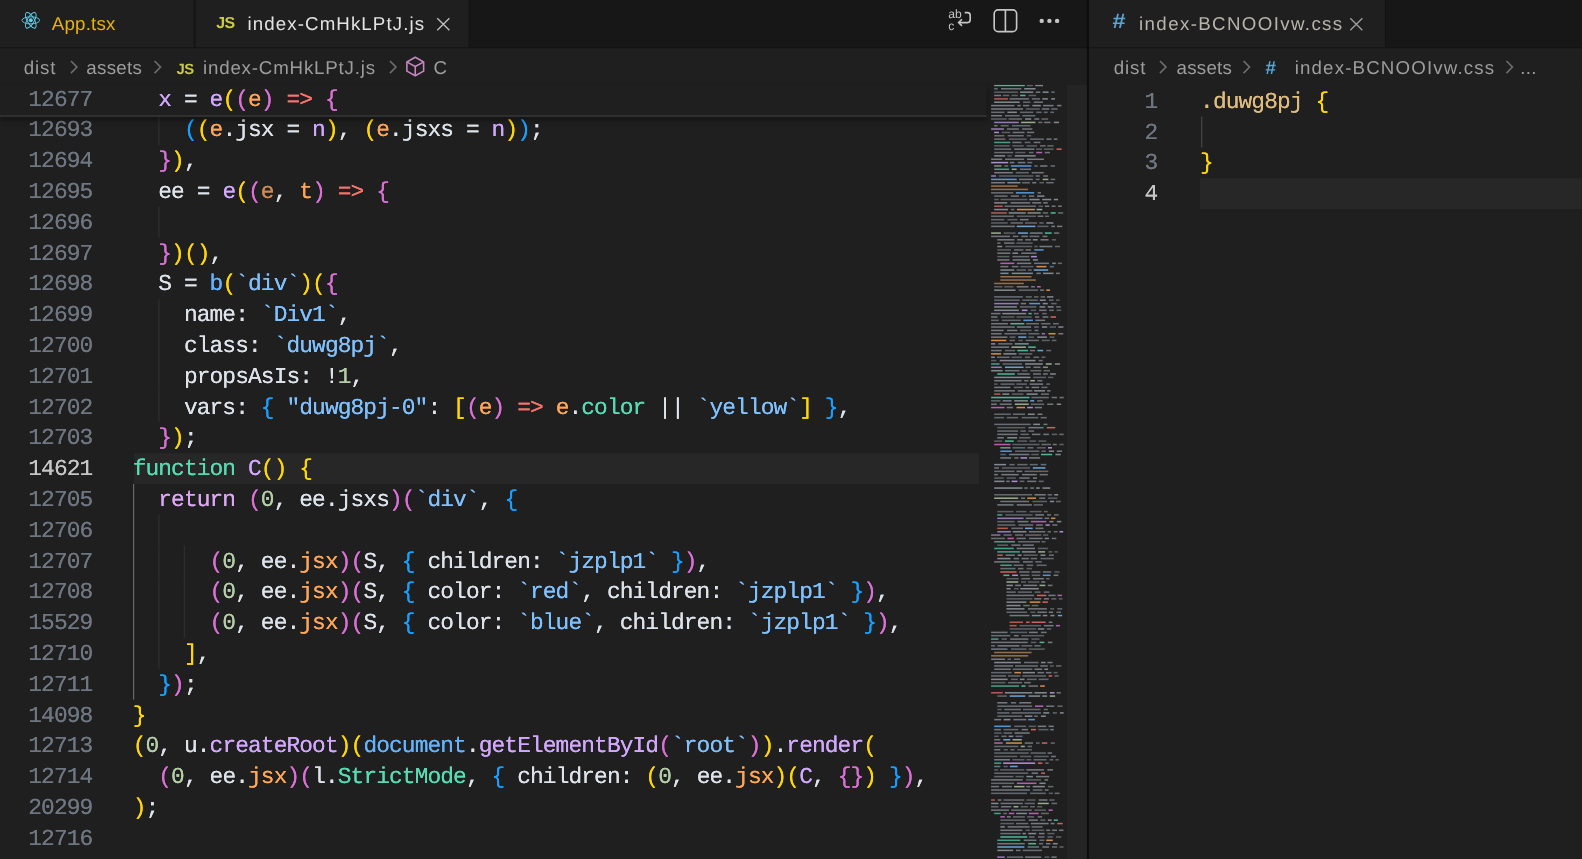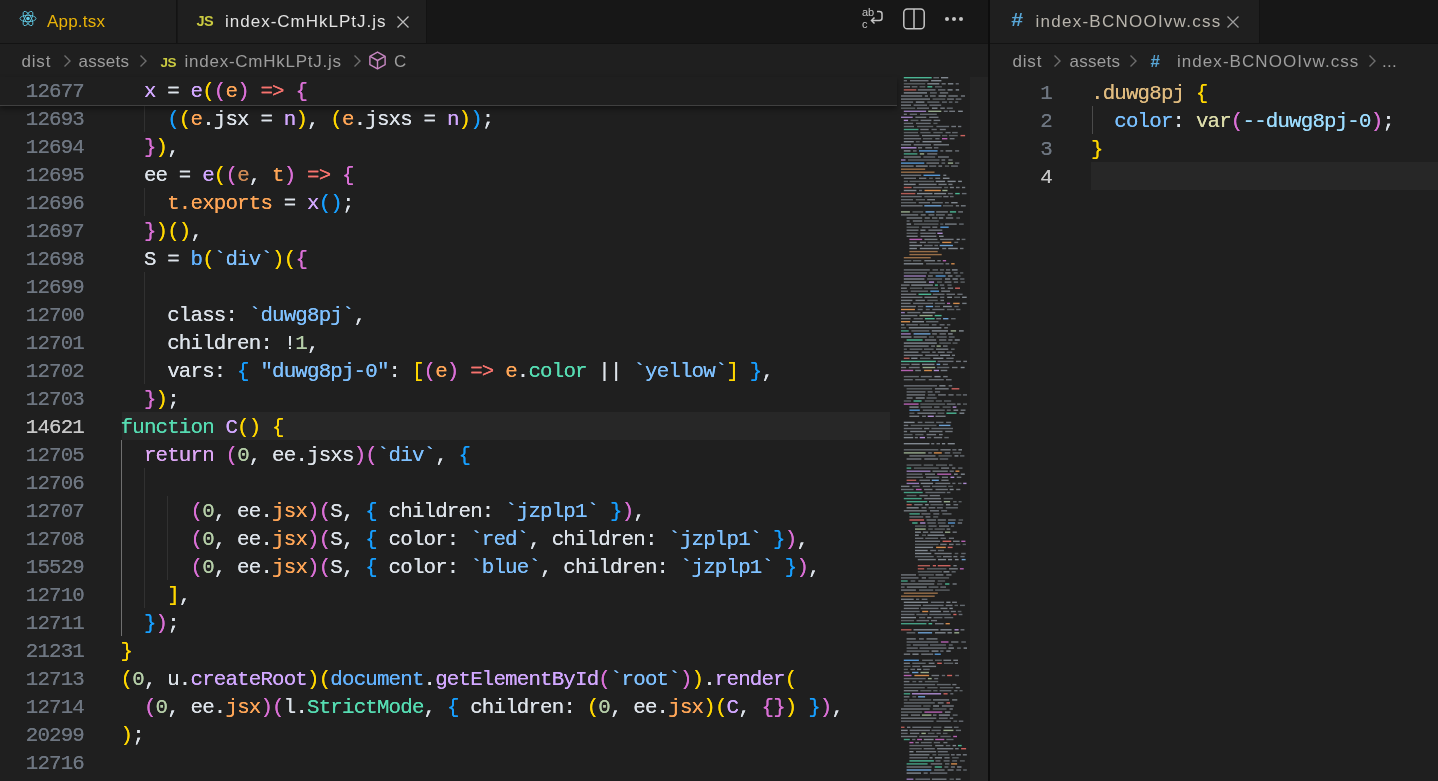--- a/index.html
+++ b/index.html
@@ -121,30 +121,30 @@
     <div style="position:absolute;left:167.2px;top:496.0px;width:1px;height:28.0px;background:#313131"></div>
     <div style="position:absolute;left:167.2px;top:524.0px;width:1px;height:28.0px;background:#313131"></div>
     <div style="position:absolute;left:167.2px;top:552.0px;width:1px;height:28.0px;background:#313131"></div>
     <div style="position:absolute;left:121.1px;top:440.0px;width:1px;height:196.0px;background:#6f6f6f"></div>
 <div class="crow" style="top:104.0px;left:120.6px">    <i style="color:#179fff">(</i><i style="color:#ffd700">(</i><i style="color:#ffa657">e</i><i style="color:#dde3ea">.jsx = </i><i style="color:#d2a8ff">n</i><i style="color:#ffd700">)</i><i style="color:#dde3ea">, </i><i style="color:#ffd700">(</i><i style="color:#ffa657">e</i><i style="color:#dde3ea">.jsxs = </i><i style="color:#d2a8ff">n</i><i style="color:#ffd700">)</i><i style="color:#179fff">)</i><i style="color:#dde3ea">;</i></div>
     <div class="ln" style="top:104.0px">12693</div>
     <div class="crow" style="top:132.0px;left:120.6px">  <i style="color:#da70d6">}</i><i style="color:#ffd700">)</i><i style="color:#dde3ea">,</i></div>
     <div class="ln" style="top:132.0px">12694</div>
     <div class="crow" style="top:160.0px;left:120.6px">  <i style="color:#dde3ea">ee = </i><i style="color:#d2a8ff">e</i><i style="color:#ffd700">(</i><i style="color:#da70d6">(</i><i style="color:#cf8a54">e</i><i style="color:#dde3ea">, </i><i style="color:#ffa657">t</i><i style="color:#da70d6">)</i><i style="color:#dde3ea"> </i><i style="color:#f7736e">=&gt;</i><i style="color:#dde3ea"> </i><i style="color:#da70d6">{</i></div>
     <div class="ln" style="top:160.0px">12695</div>
-    <div class="crow" style="top:188.0px;left:120.6px">    <i style="color:#ffa657">t.exports</i><i style="color:#dde3ea"> = </i><i style="color:#d2a8ff">x</i><i style="color:#179fff">()</i><i style="color:#dde3ea">;</i></div>
     <div class="ln" style="top:188.0px">12696</div>
     <div class="crow" style="top:216.0px;left:120.6px">  <i style="color:#da70d6">}</i><i style="color:#ffd700">)()</i><i style="color:#dde3ea">,</i></div>
     <div class="ln" style="top:216.0px">12697</div>
     <div class="crow" style="top:244.0px;left:120.6px">  <i style="color:#dde3ea">S = </i><i style="color:#63b3ff">b</i><i style="color:#ffd700">(</i><i style="color:#7fc1ff">`div`</i><i style="color:#ffd700">)(</i><i style="color:#da70d6">{</i></div>
     <div class="ln" style="top:244.0px">12698</div>
+    <div class="crow" style="top:272.0px;left:120.6px">    <i style="color:#dde3ea">name: </i><i style="color:#7fc1ff">`Div1`</i><i style="color:#dde3ea">,</i></div>
     <div class="ln" style="top:272.0px">12699</div>
     <div class="crow" style="top:300.0px;left:120.6px">    <i style="color:#dde3ea">class: </i><i style="color:#7fc1ff">`duwg8pj`</i><i style="color:#dde3ea">,</i></div>
     <div class="ln" style="top:300.0px">12700</div>
-    <div class="crow" style="top:328.0px;left:120.6px">    <i style="color:#dde3ea">children: !</i><i style="color:#b5cea8">1</i><i style="color:#dde3ea">,</i></div>
+    <div class="crow" style="top:328.0px;left:120.6px">    <i style="color:#dde3ea">propsAsIs: !</i><i style="color:#b5cea8">1</i><i style="color:#dde3ea">,</i></div>
     <div class="ln" style="top:328.0px">12701</div>
     <div class="crow" style="top:356.0px;left:120.6px">    <i style="color:#dde3ea">vars: </i><i style="color:#179fff">{</i><i style="color:#dde3ea"> </i><i style="color:#7fc1ff">"duwg8pj-0"</i><i style="color:#dde3ea">: </i><i style="color:#ffd700">[</i><i style="color:#da70d6">(</i><i style="color:#ffa657">e</i><i style="color:#da70d6">)</i><i style="color:#dde3ea"> </i><i style="color:#f7736e">=&gt;</i><i style="color:#dde3ea"> </i><i style="color:#ffa657">e</i><i style="color:#dde3ea">.</i><i style="color:#56dcb2">color</i><i style="color:#dde3ea"> || </i><i style="color:#7fc1ff">`yellow`</i><i style="color:#ffd700">]</i><i style="color:#dde3ea"> </i><i style="color:#179fff">}</i><i style="color:#dde3ea">,</i></div>
     <div class="ln" style="top:356.0px">12702</div>
     <div class="crow" style="top:384.0px;left:120.6px">  <i style="color:#da70d6">}</i><i style="color:#ffd700">)</i><i style="color:#dde3ea">;</i></div>
     <div class="ln" style="top:384.0px">12703</div>
     <div class="crow" style="top:412.0px;left:120.6px"><i style="color:#56dcb2">function</i><i style="color:#dde3ea"> </i><i style="color:#d2a8ff">C</i><i style="color:#ffd700">()</i><i style="color:#dde3ea"> </i><i style="color:#ffd700">{</i></div>
     <div class="lnA" style="top:412.0px">14621</div>
     <div class="crow" style="top:440.0px;left:120.6px">  <i style="color:#dda7f5">return</i><i style="color:#dde3ea"> </i><i style="color:#da70d6">(</i><i style="color:#b5cea8">0</i><i style="color:#dde3ea">, ee.jsxs</i><i style="color:#da70d6">)(</i><i style="color:#7fc1ff">`div`</i><i style="color:#dde3ea">, </i><i style="color:#179fff">{</i></div>
     <div class="ln" style="top:440.0px">12705</div>
     <div class="ln" style="top:468.0px">12706</div>
@@ -152,21 +152,21 @@
     <div class="ln" style="top:496.0px">12707</div>
     <div class="crow" style="top:524.0px;left:120.6px">      <i style="color:#da70d6">(</i><i style="color:#b5cea8">0</i><i style="color:#dde3ea">, ee.</i><i style="color:#ffa657">jsx</i><i style="color:#da70d6">)(</i><i style="color:#dde3ea">S, </i><i style="color:#179fff">{</i><i style="color:#dde3ea"> color: </i><i style="color:#7fc1ff">`red`</i><i style="color:#dde3ea">, children: </i><i style="color:#7fc1ff">`jzplp1`</i><i style="color:#dde3ea"> </i><i style="color:#179fff">}</i><i style="color:#da70d6">)</i><i style="color:#dde3ea">,</i></div>
     <div class="ln" style="top:524.0px">12708</div>
     <div class="crow" style="top:552.0px;left:120.6px">      <i style="color:#da70d6">(</i><i style="color:#b5cea8">0</i><i style="color:#dde3ea">, ee.</i><i style="color:#ffa657">jsx</i><i style="color:#da70d6">)(</i><i style="color:#dde3ea">S, </i><i style="color:#179fff">{</i><i style="color:#dde3ea"> color: </i><i style="color:#7fc1ff">`blue`</i><i style="color:#dde3ea">, children: </i><i style="color:#7fc1ff">`jzplp1`</i><i style="color:#dde3ea"> </i><i style="color:#179fff">}</i><i style="color:#da70d6">)</i><i style="color:#dde3ea">,</i></div>
     <div class="ln" style="top:552.0px">15529</div>
     <div class="crow" style="top:580.0px;left:120.6px">    <i style="color:#ffd700">]</i><i style="color:#dde3ea">,</i></div>
     <div class="ln" style="top:580.0px">12710</div>
     <div class="crow" style="top:608.0px;left:120.6px">  <i style="color:#179fff">}</i><i style="color:#da70d6">)</i><i style="color:#dde3ea">;</i></div>
     <div class="ln" style="top:608.0px">12711</div>
     <div class="crow" style="top:636.0px;left:120.6px"><i style="color:#ffd700">}</i></div>
-    <div class="ln" style="top:636.0px">21231</div>
+    <div class="ln" style="top:636.0px">14098</div>
     <div class="crow" style="top:664.0px;left:120.6px"><i style="color:#ffd700">(</i><i style="color:#b5cea8">0</i><i style="color:#dde3ea">, u.</i><i style="color:#d2a8ff">createRoot</i><i style="color:#ffd700">)(</i><i style="color:#63b3ff">document</i><i style="color:#dde3ea">.</i><i style="color:#d2a8ff">getElementById</i><i style="color:#da70d6">(</i><i style="color:#7fc1ff">`root`</i><i style="color:#da70d6">)</i><i style="color:#ffd700">)</i><i style="color:#dde3ea">.</i><i style="color:#d2a8ff">render</i><i style="color:#ffd700">(</i></div>
     <div class="ln" style="top:664.0px">12713</div>
     <div class="crow" style="top:692.0px;left:120.6px">  <i style="color:#da70d6">(</i><i style="color:#b5cea8">0</i><i style="color:#dde3ea">, ee.</i><i style="color:#ffa657">jsx</i><i style="color:#da70d6">)(</i><i style="color:#dde3ea">l.</i><i style="color:#56dcb2">StrictMode</i><i style="color:#dde3ea">, </i><i style="color:#179fff">{</i><i style="color:#dde3ea"> children: </i><i style="color:#ffd700">(</i><i style="color:#b5cea8">0</i><i style="color:#dde3ea">, ee.</i><i style="color:#ffa657">jsx</i><i style="color:#ffd700">)(</i><i style="color:#d2a8ff">C</i><i style="color:#dde3ea">, </i><i style="color:#da70d6">{}</i><i style="color:#ffd700">)</i><i style="color:#dde3ea"> </i><i style="color:#179fff">}</i><i style="color:#da70d6">)</i><i style="color:#dde3ea">,</i></div>
     <div class="ln" style="top:692.0px">12714</div>
     <div class="crow" style="top:720.0px;left:120.6px"><i style="color:#ffd700">)</i><i style="color:#dde3ea">;</i></div>
     <div class="ln" style="top:720.0px">20299</div>
     <div class="crow" style="top:748.0px;left:120.6px"></div>
     <div class="ln" style="top:748.0px">12716</div>
 
 <div style="position:absolute;left:0;top:77px;width:897px;height:28.5px;background:#1f1f1f;border-bottom:1.5px solid #404040;box-shadow:0 3px 5px rgba(0,0,0,0.4)">
@@ -1102,19 +1102,18 @@
       <rect x="18.4" y="701.5" width="14.7" height="1.4" fill="#7a818a" opacity="0.8"></rect>
       <rect x="34.9" y="701.5" width="14.6" height="1.4" fill="#8a919a" opacity="0.8"></rect>
       <rect x="52.6" y="701.5" width="4.3" height="1.4" fill="#6a7076" opacity="0.8"></rect>
       <rect x="58.8" y="701.5" width="4.8" height="1.4" fill="#8a919a" opacity="0.8"></rect>
     </svg>
 
 <div style="position:absolute;left:1091px;top:162.4px;width:347px;height:28px;background:#272727"></div>
 <div style="position:absolute;left:1092.0px;top:106.4px;width:1px;height:28px;background:#4a4a4a"></div>
 <div class="crow" style="top:78.4px;left:1091.0px"><i style="color:#dfbb7f">.duwg8pj</i><i style="color:#dde3ea"> </i><i style="color:#ffd700">{</i></div>
     <div class="ln rln" style="top:78.4px">1</div>
-    <div class="crow" style="top:106.4px;left:1091.0px">  <i style="color:#79c0ff">color</i><i style="color:#dde3ea">: </i><i style="color:#dcdcaa">var</i><i style="color:#da70d6">(</i><i style="color:#9cdcfe">--duwg8pj-0</i><i style="color:#da70d6">)</i><i style="color:#dde3ea">;</i></div>
     <div class="ln rln" style="top:106.4px">2</div>
     <div class="crow" style="top:134.4px;left:1091.0px"><i style="color:#ffd700">}</i></div>
     <div class="ln rln" style="top:134.4px">3</div>
     <div class="crow" style="top:162.4px;left:1091.0px"></div>
     <div class="lnA rln" style="top:162.4px">4</div>
 
 </div>
 </body></html>

